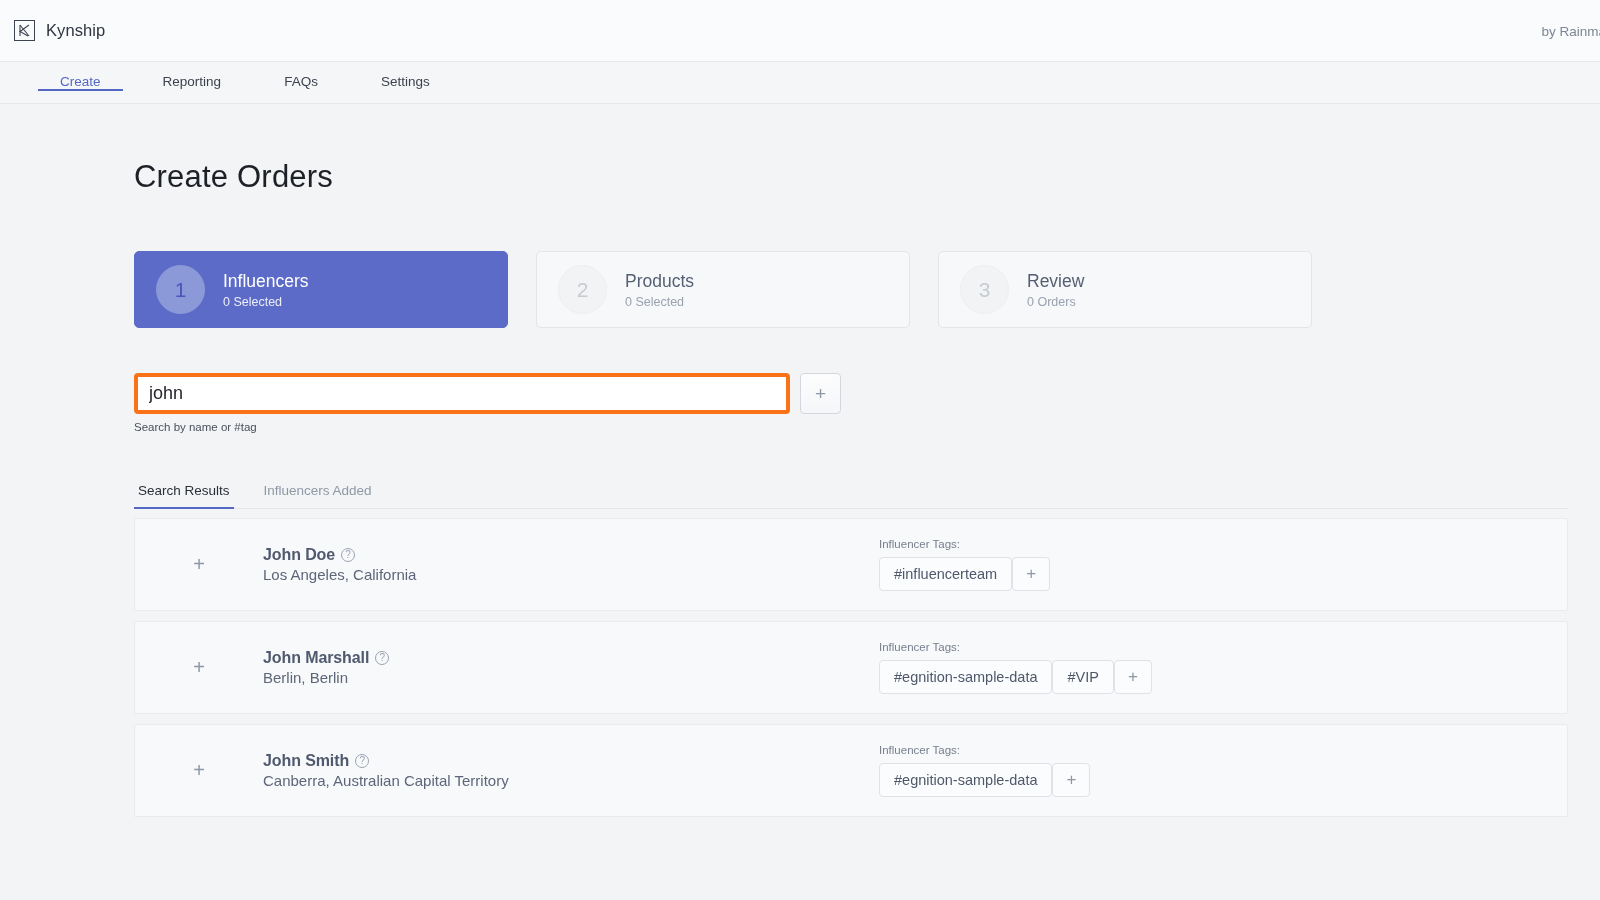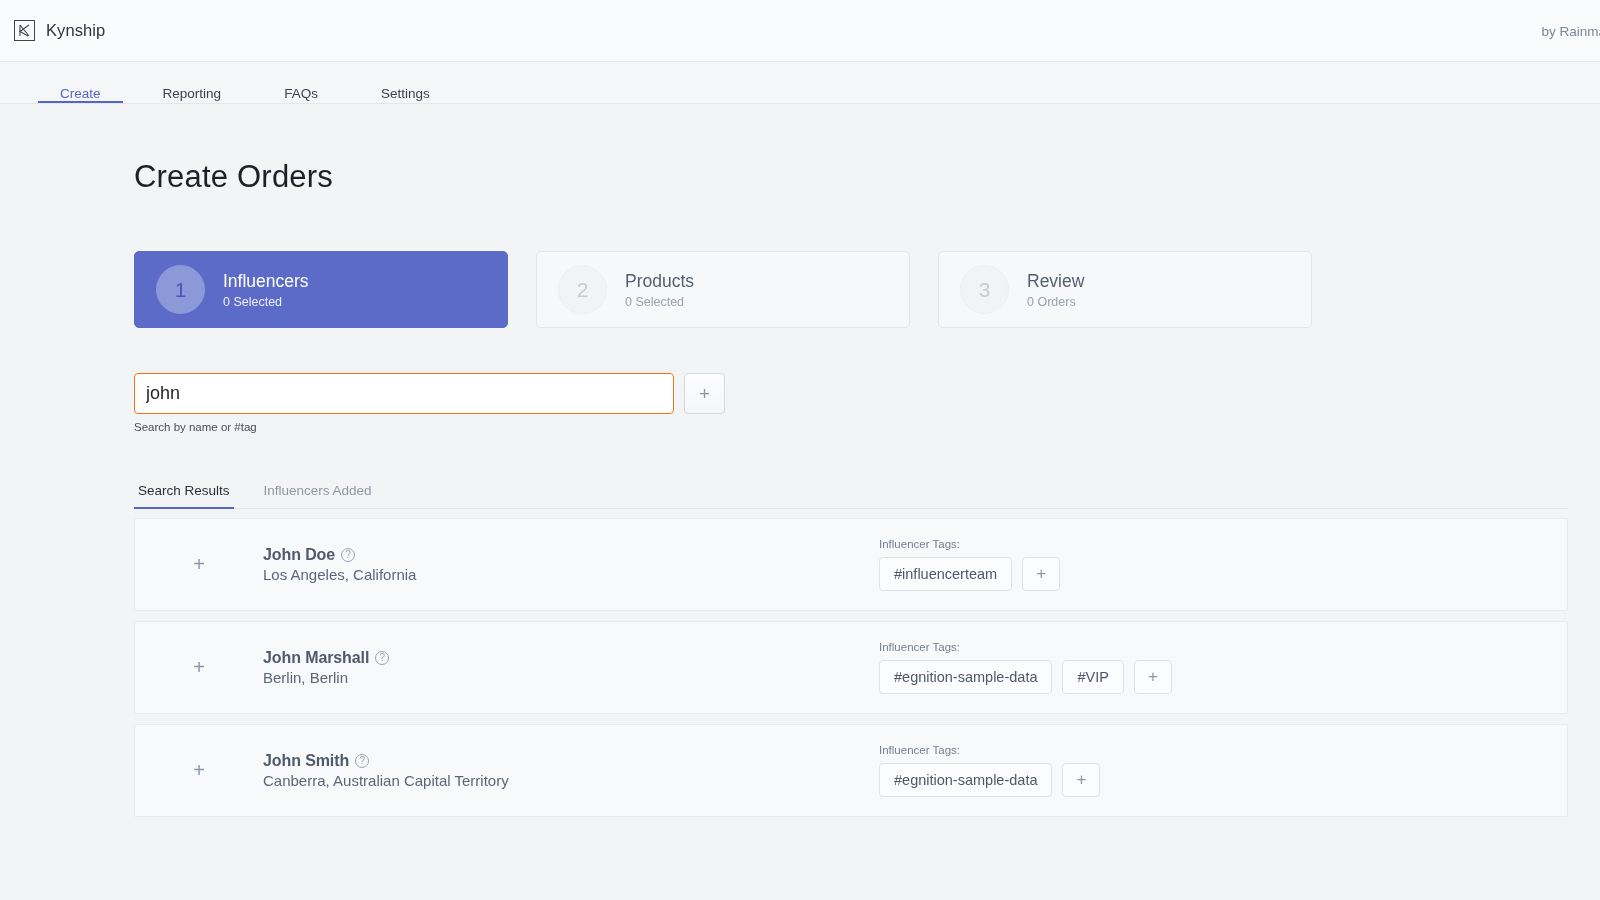--- a/index.html
+++ b/index.html
@@ -41,21 +41,21 @@
     color: #7d8694;
     white-space: nowrap;
   }
 
   
   .navbar {
     height: 42px;
     background: #f5f6f8;
     border-bottom: 1px solid #e4e6ea;
     display: flex;
-    align-items: flex-end;
+    align-items: center;
     padding-left: 38px;
   }
   .nav-tab {
     min-width: 80px;
     padding: 0 22px;
     display: flex; align-items: center; justify-content: center;
     font-size: 13.5px;
     color: #3c424e;
     border-bottom: 2.5px solid transparent;
     cursor: pointer;
@@ -129,23 +129,23 @@
 
   
   .search-block { margin-top: 45px; }
   .field-label {
     font-size: 12.5px;
     color: #3f4551;
     margin-bottom: 5px;
   }
   .search-row { display: flex; align-items: flex-start; gap: 10px; }
   .search-input {
-    width: 540px;
+    width: 656px;
     height: 41px;
-    border: 1px solid #f97316;
+    border: 4px solid #f97316;
     border-radius: 4px;
     background: #ffffff;
     font-size: 18px;
     color: #23262c;
     padding: 0 11px;
     font-family: "Liberation Sans", sans-serif;
     outline: none;
     caret-color: #23262c;
   }
   .plus-btn {
@@ -245,21 +245,21 @@
     font-size: 15px;
     color: #5d6679;
     margin-top: 2px;
   }
   .row-tags { flex: 1; padding-left: 6px; }
   .tags-label {
     font-size: 11.5px;
     color: #767f8e;
     margin-bottom: 7px;
   }
-  .tag-list { display: flex; gap: 10px; align-items: flex-start; }
+  .tag-list { display: flex; align-items: flex-start; }
   .tag {
     height: 34px;
     padding: 0 14px;
     border: 1px solid #dfe2e7;
     border-radius: 4px;
     background: #fbfcfd;
     display: flex; align-items: center;
     font-size: 14.5px;
     color: #4f586b;
     cursor: pointer;

